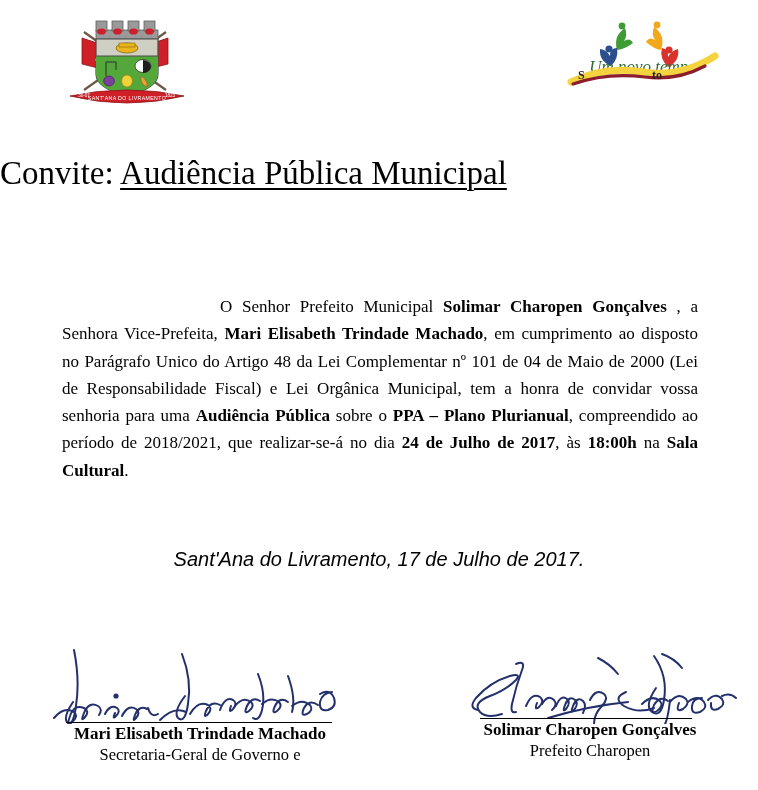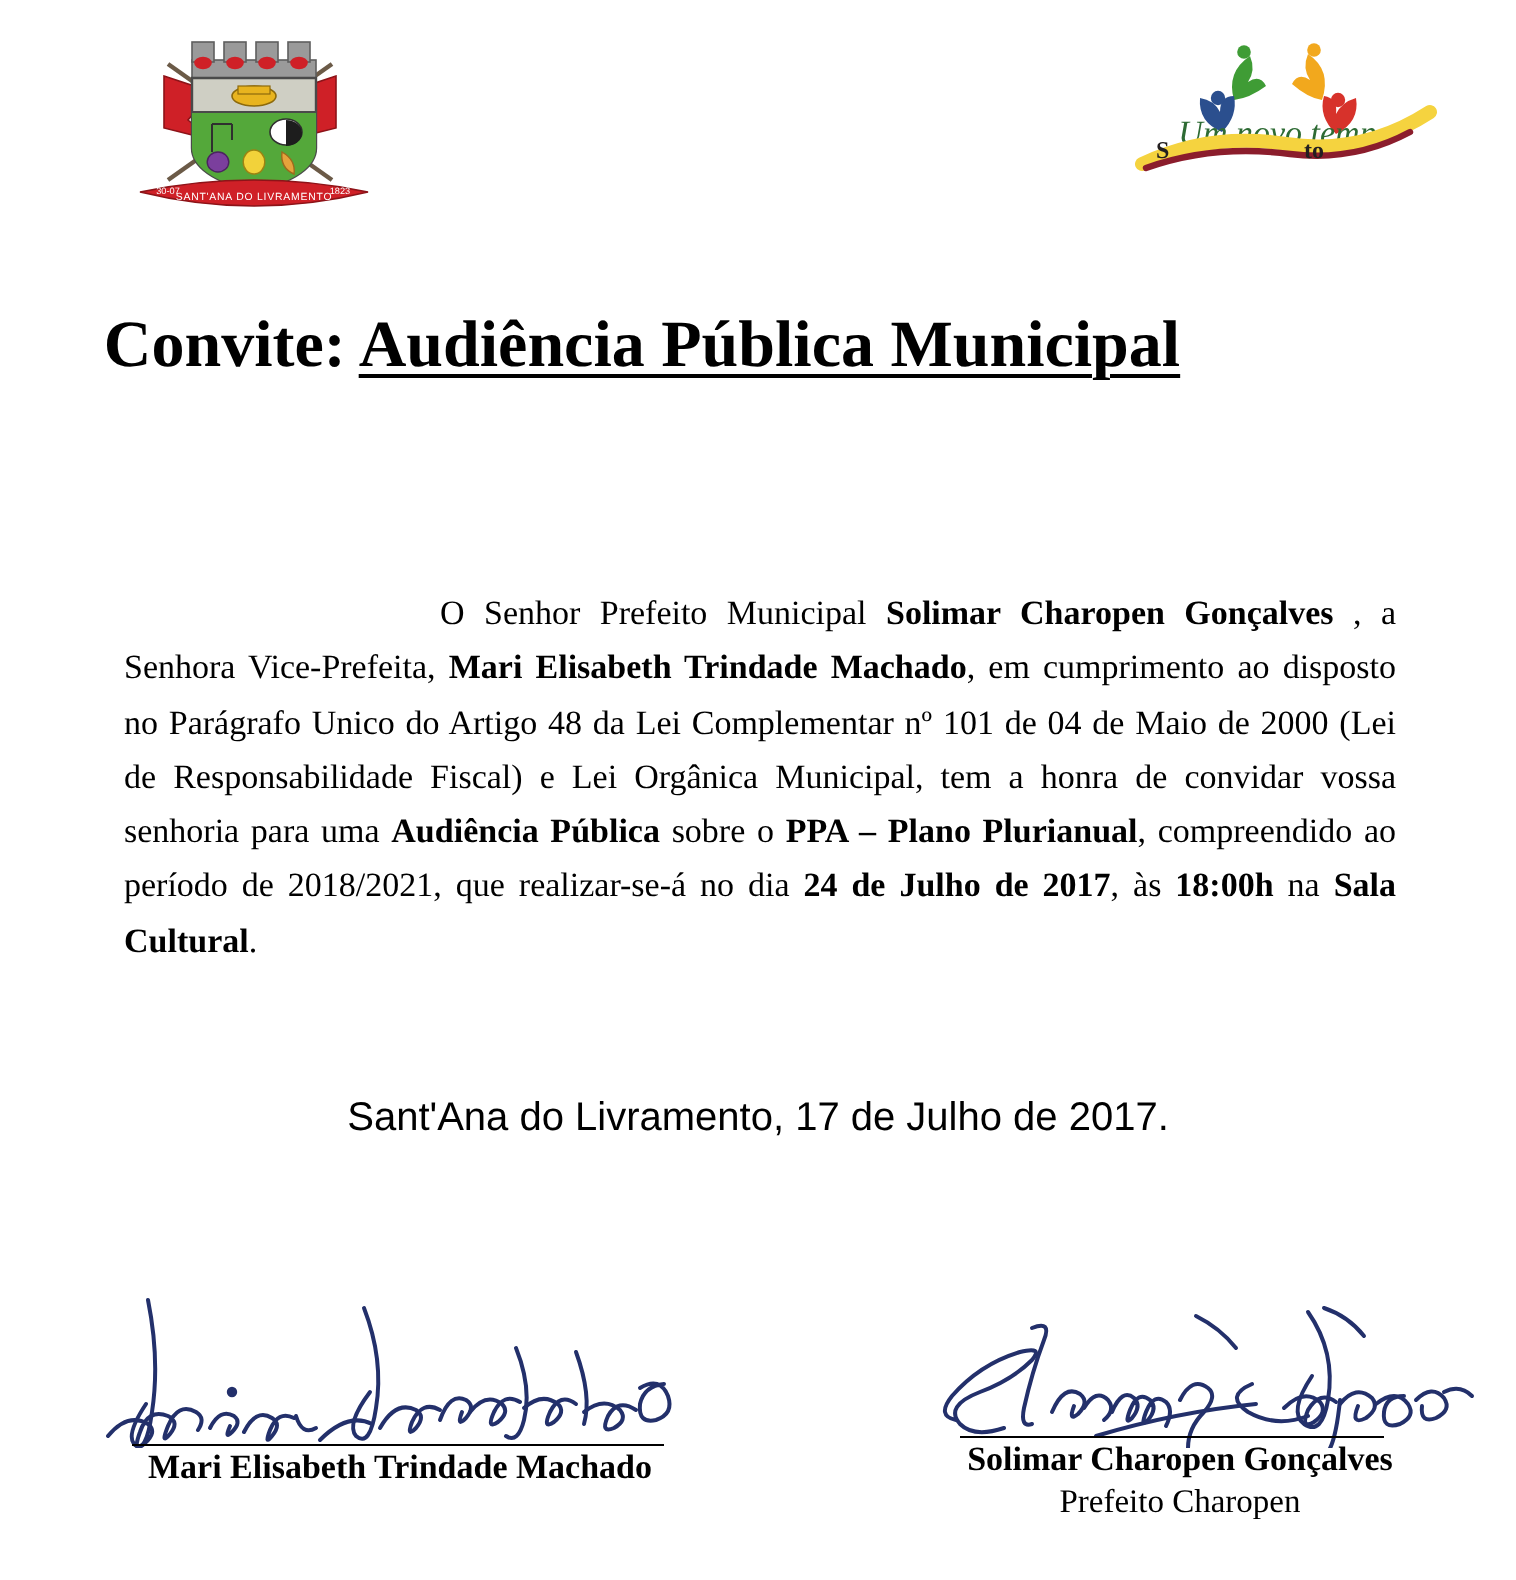--- a/index.html
+++ b/index.html
@@ -50,23 +50,23 @@
   }
   .ghost-left { left: 578px; top: 68px; }
   .ghost-right { left: 652px; top: 68px; text-align: right; }
 
   
   .doc-title {
     position: absolute;
     top: 155px;
     left: 0;
     width: 642px;
-    text-align: center;
-    font-family: "Liberation Serif", serif;
-    font-weight: bold;
+    text-align: left;
+    font-family: "Liberation Serif", serif;
+    font-weight: normal;
     font-size: 33px;
     letter-spacing: 0px;
     white-space: nowrap;
   }
   .doc-title .underlined {
     text-decoration: underline;
     text-underline-offset: 4px;
     text-decoration-thickness: 2px;
   }
 
@@ -93,20 +93,21 @@
   .place-date {
     position: absolute;
     top: 548px;
     left: 0;
     width: 758px;
     text-align: center;
     font-family: "Liberation Sans", sans-serif;
     font-size: 20px;
     color: #000000;
     white-space: nowrap;
+    font-style: italic;
   }
 
   
   .signatures {
     position: absolute;
     top: 648px;
     left: 0;
     width: 758px;
     height: 142px;
   }
@@ -265,20 +266,21 @@
         <path d="M228 26 q8 20 4 36 q-3 12 -9 8"></path>
         <path d="M232 56 q9 -8 17 -2 q4 4 -2 9 q-6 4 -2 -5 q5 -10 13 -4"></path>
         <path d="M258 28 q8 22 4 36"></path>
         <path d="M262 58 q10 -8 18 -1 q4 5 -3 9 q-7 3 -3 -6 q5 -9 14 -3"></path>
         <path d="M290 46 q10 -6 14 4 q3 9 -6 12 q-9 2 -8 -8 q2 -9 12 -10"></path>
       </g>
     </svg>
     <div class="sig-rule sig-rule-left"></div>
     <div class="sig-name sig-name-left">Mari Elisabeth Trindade Machado</div>
     <div class="sig-role sig-role-left">
+      <div>Secretaria-Geral de Governo e</div>
     </div>
   </div>
 
   <div class="sig-block sig-right">
     <svg class="sig-ink" viewBox="0 0 320 76">
       <g fill="none" stroke="#23306b" stroke-width="2" stroke-linecap="round" stroke-linejoin="round">
         <path d="M48 62 q-10 -2 -2 -12 q14 -16 34 -22 q12 -3 6 4 q-10 10 -26 16 q-18 7 -10 16 q7 7 22 2"></path>
         <path d="M86 16 q10 -4 6 6 q-6 16 -10 34 q-2 10 4 8"></path>
         <path d="M96 58 q6 -14 14 -9 q5 4 -1 10 q-5 4 -2 -4"></path>
         <path d="M112 56 q6 -10 12 -4 q4 5 -2 10"></path>

